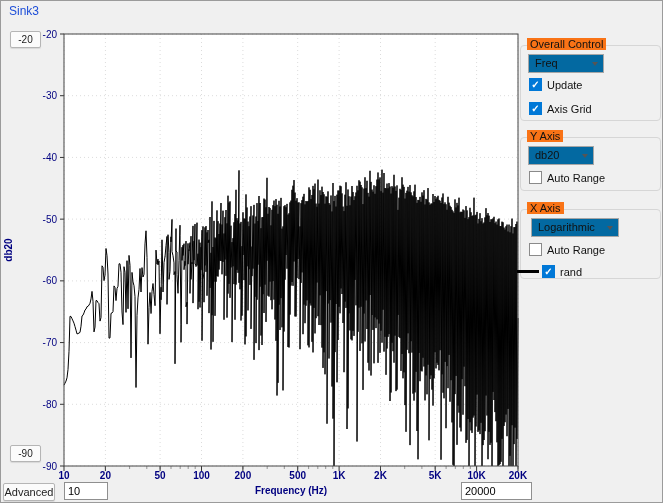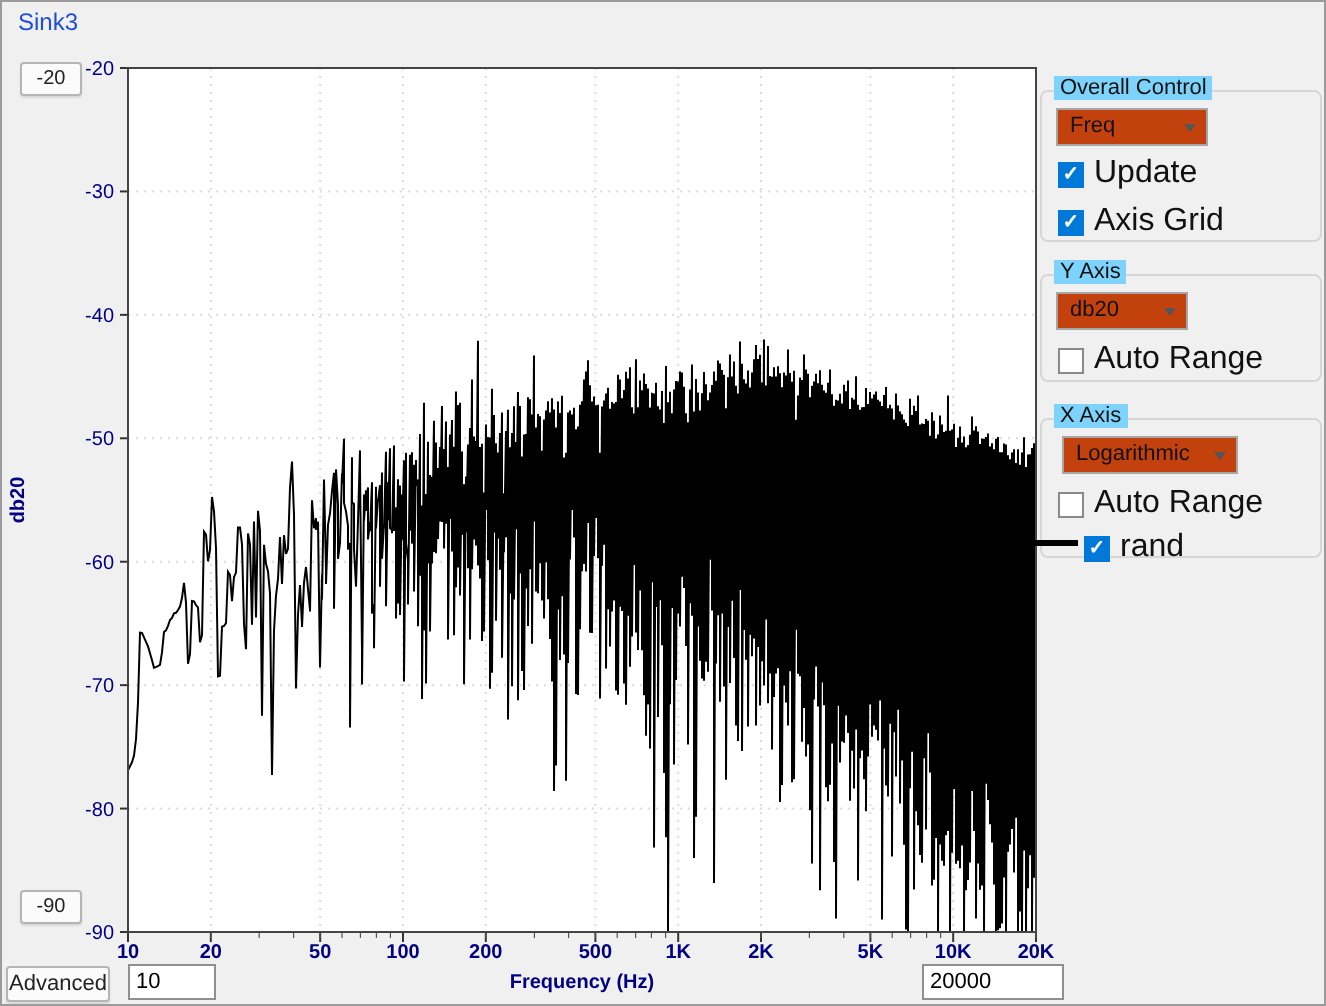--- a/index.html
+++ b/index.html
@@ -13,24 +13,24 @@
   .ticky{font-size:10px}
   .axt{font-size:10px;font-weight:bold}
   .qbtn{position:absolute;background:#fbfbfb;border:1px solid #b5b5b5;border-radius:2px;font-size:10px;color:#222;text-align:center;box-shadow:0 1px 1px rgba(0,0,0,.10);cursor:default}
   #btn-ymax{left:9px;top:30px;width:31px;height:17px;line-height:15px}
   #btn-ymin{left:9px;top:444px;width:31px;height:17px;line-height:15px}
   #btn-advanced{left:2px;top:482px;width:52px;height:18px;line-height:16px;font-size:11px}
   .qinput{position:absolute;height:18px;border:1px solid #8f8f8f;background:#fff;font-size:11px;padding:0 3px;font-family:"Liberation Sans",sans-serif}
   #input-xmin{left:63px;top:481px;width:44px}
   #input-xmax{left:460px;top:481px;width:71px}
   .group{position:absolute;border:1px solid #d6d6d6;border-radius:4px}
-  .group-title{position:absolute;top:-8px;left:6px;background:#7dd3fc;padding:0 3px;font-size:11px;color:#111;white-space:nowrap}
-  .combo{position:absolute;height:19px;background:#c2410c;border:1px solid #a6a6a6;font-size:11px;line-height:17px;padding:0 18px 0 6px;color:#111;white-space:nowrap;cursor:default}
+  .group-title{position:absolute;top:-8px;left:6px;background:#f97316;padding:0 3px;font-size:11px;color:#111;white-space:nowrap}
+  .combo{position:absolute;height:19px;background:#0369a1;border:1px solid #a6a6a6;font-size:11px;line-height:17px;padding:0 18px 0 6px;color:#111;white-space:nowrap;cursor:default}
   .chev{position:absolute;right:5px;top:7px;width:0;height:0;border-left:3.5px solid transparent;border-right:3.5px solid transparent;border-top:4px solid #555}
-  .cbrow{position:absolute;display:flex;align-items:center;gap:5px;font-size:16px;color:#111;white-space:nowrap;cursor:default}
+  .cbrow{position:absolute;display:flex;align-items:center;gap:5px;font-size:11px;color:#111;white-space:nowrap;cursor:default}
   .cb{width:13px;height:13px;border:1px solid #8a8a8a;background:#fff;flex:0 0 auto}
   .cb.checked{background:#0078d7;border-color:#0078d7}
   .cb.checked::after{content:"\2713";display:block;color:#fff;font-size:10px;line-height:12px;text-align:center;font-weight:bold}
   .legend-line{position:absolute;left:516px;top:269px;height:3px;width:22px;background:#000}
   
   #grp-overall{left:519px;top:44px;width:141px;height:76px}
   #grp-overall .combo{left:7px;top:8px;width:76px}
   #cb-update{left:8px;top:32px}
   #cb-showgrid{left:8px;top:56px}
   #grp-yaxis{left:519px;top:136px;width:141px;height:54px}

